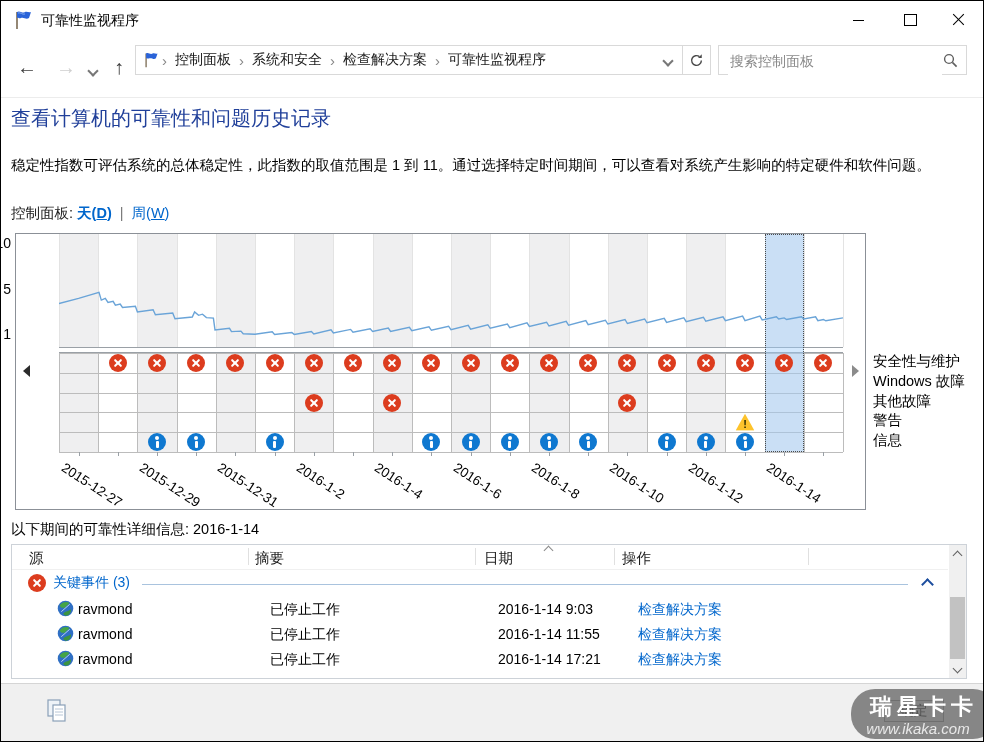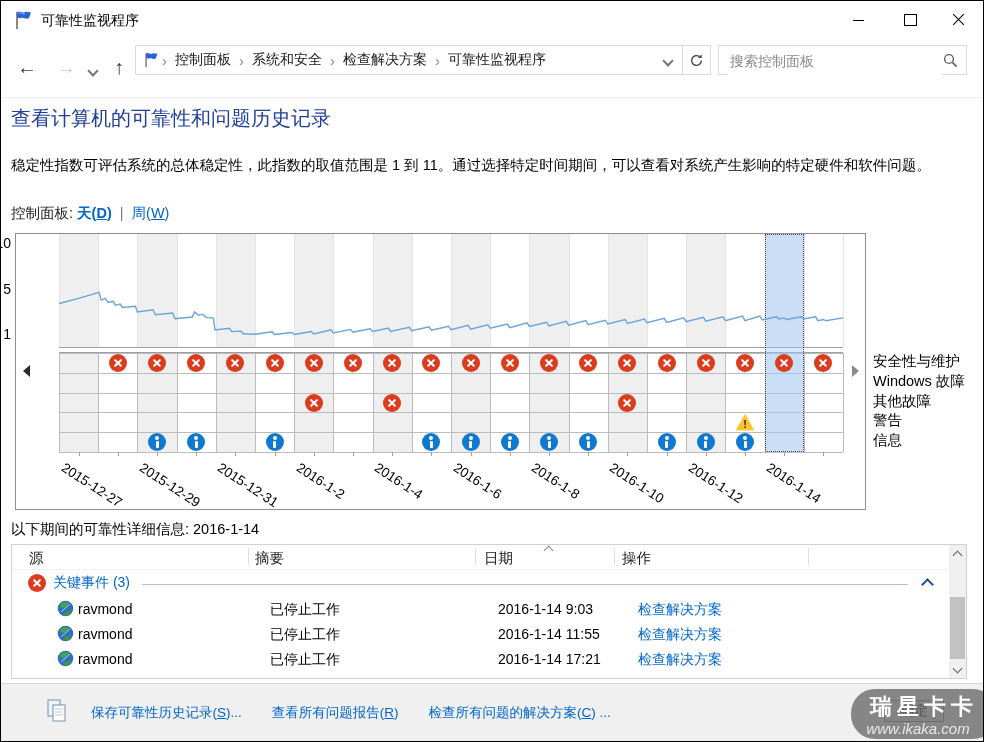--- a/index.html
+++ b/index.html
@@ -392,25 +392,20 @@
         </div>
     </div>
   </div>
 
   <div id="footerbar">
     <svg id="copy-icon" width="24" height="26" viewBox="0 0 24 26">
       <rect x="3" y="2" width="12" height="16" fill="#eef3f8" stroke="#8aa0b8" stroke-width="1.2"></rect>
       <rect x="8" y="7" width="12" height="16" fill="#ffffff" stroke="#8aa0b8" stroke-width="1.2"></rect>
       <path d="M10 11 h8 M10 14 h8 M10 17 h8" stroke="#b8c6d6" stroke-width="1"></path>
     </svg>
-    <div id="footer-links">
-      <a class="lnk"><span>保存可靠性历史记录(</span><span class="u">S</span><span>)...</span></a>
-      <a class="lnk"><span>查看所有问题报告(</span><span class="u">R</span><span>)</span></a>
-      <a class="lnk"><span>检查所有问题的解决方案(</span><span class="u">C</span><span>) ...</span></a>
-    </div>
     <div id="ok-btn">确定</div>
     <div id="watermark">
       <div id="wm1">瑞星卡卡</div>
       <div id="wm2">www.ikaka.com</div>
     </div>
   </div>
 
 </div>
 
 </body></html>

